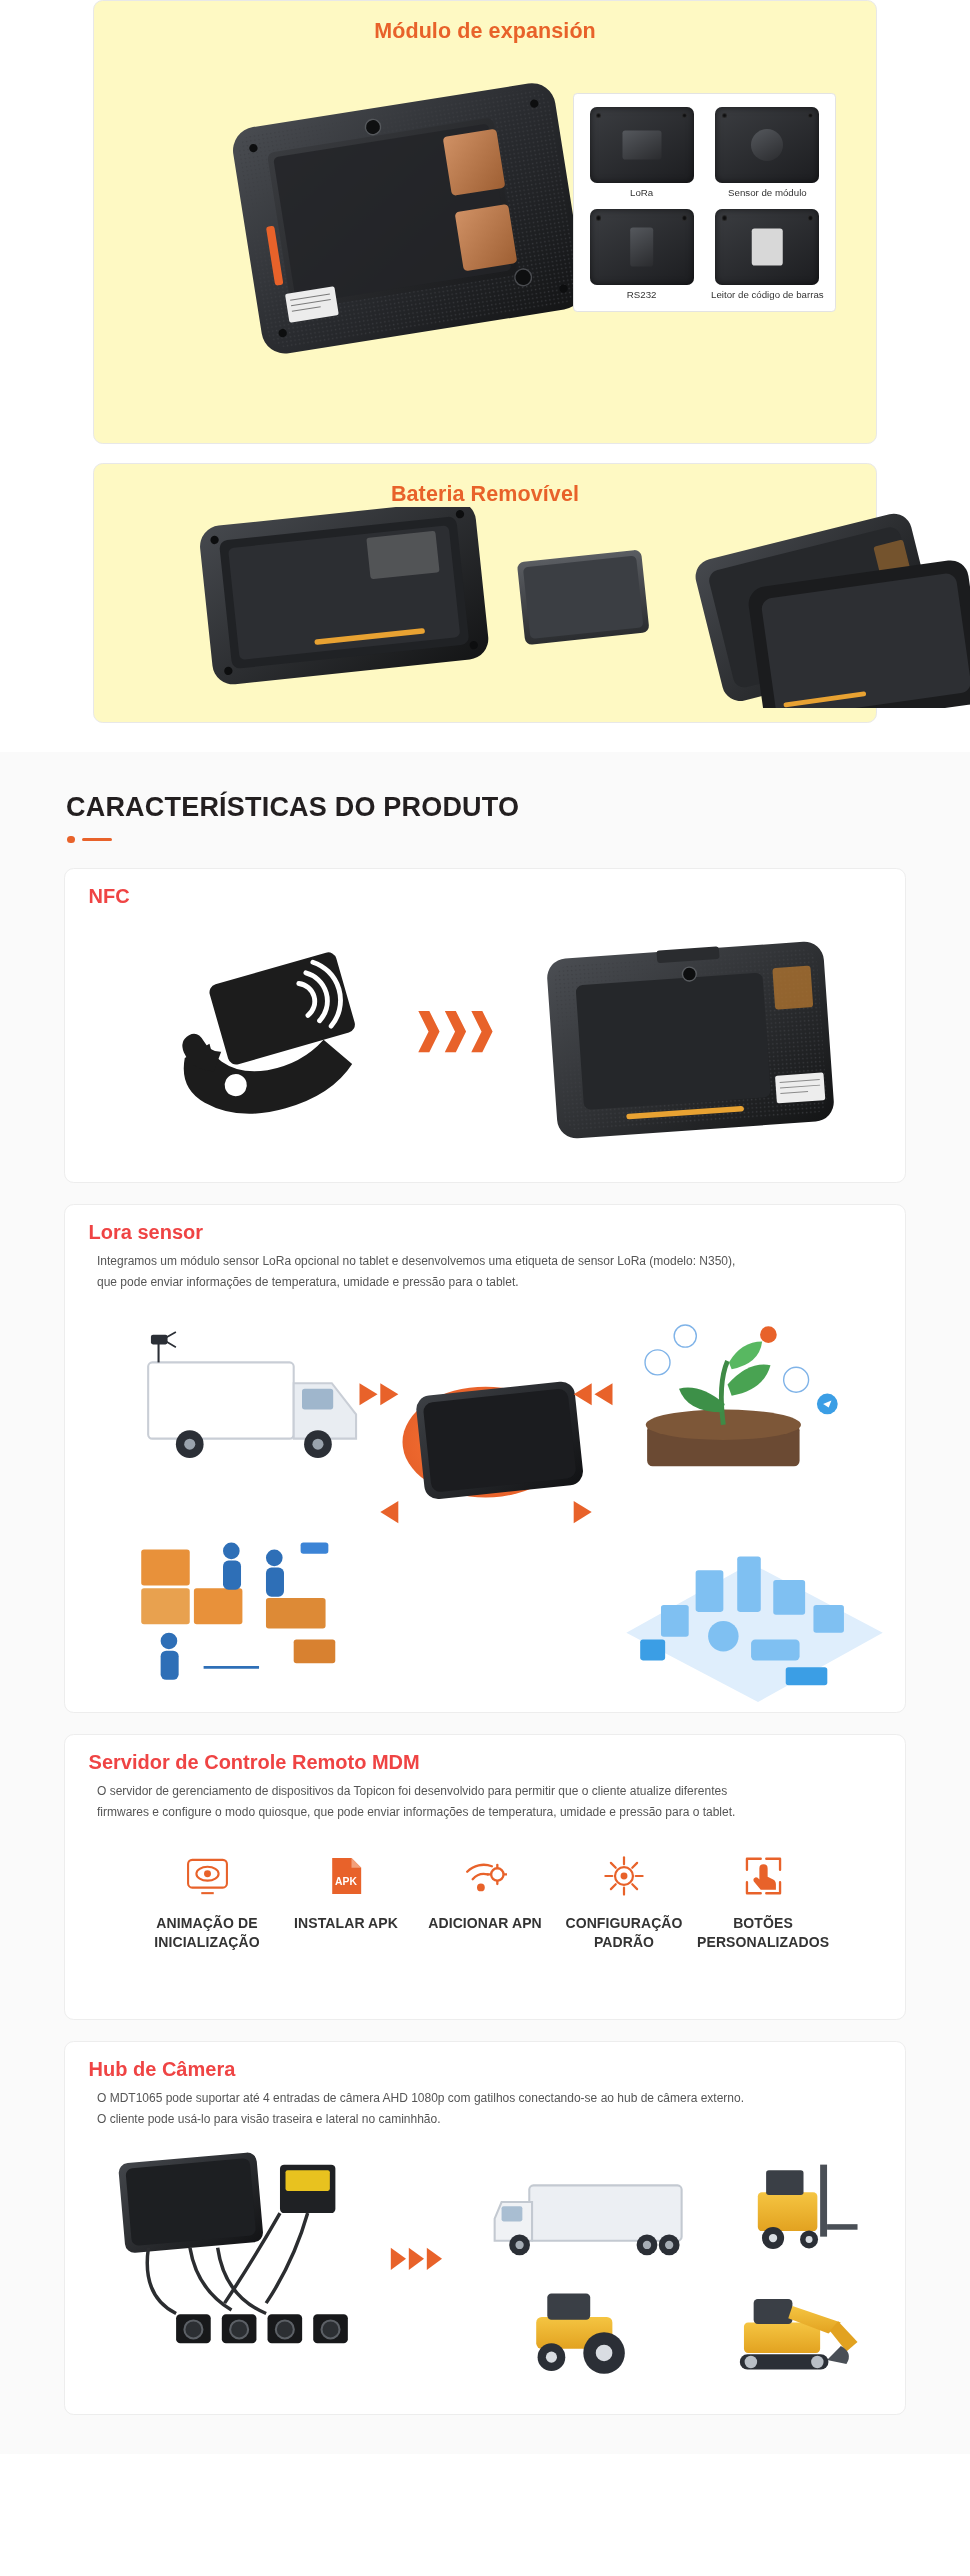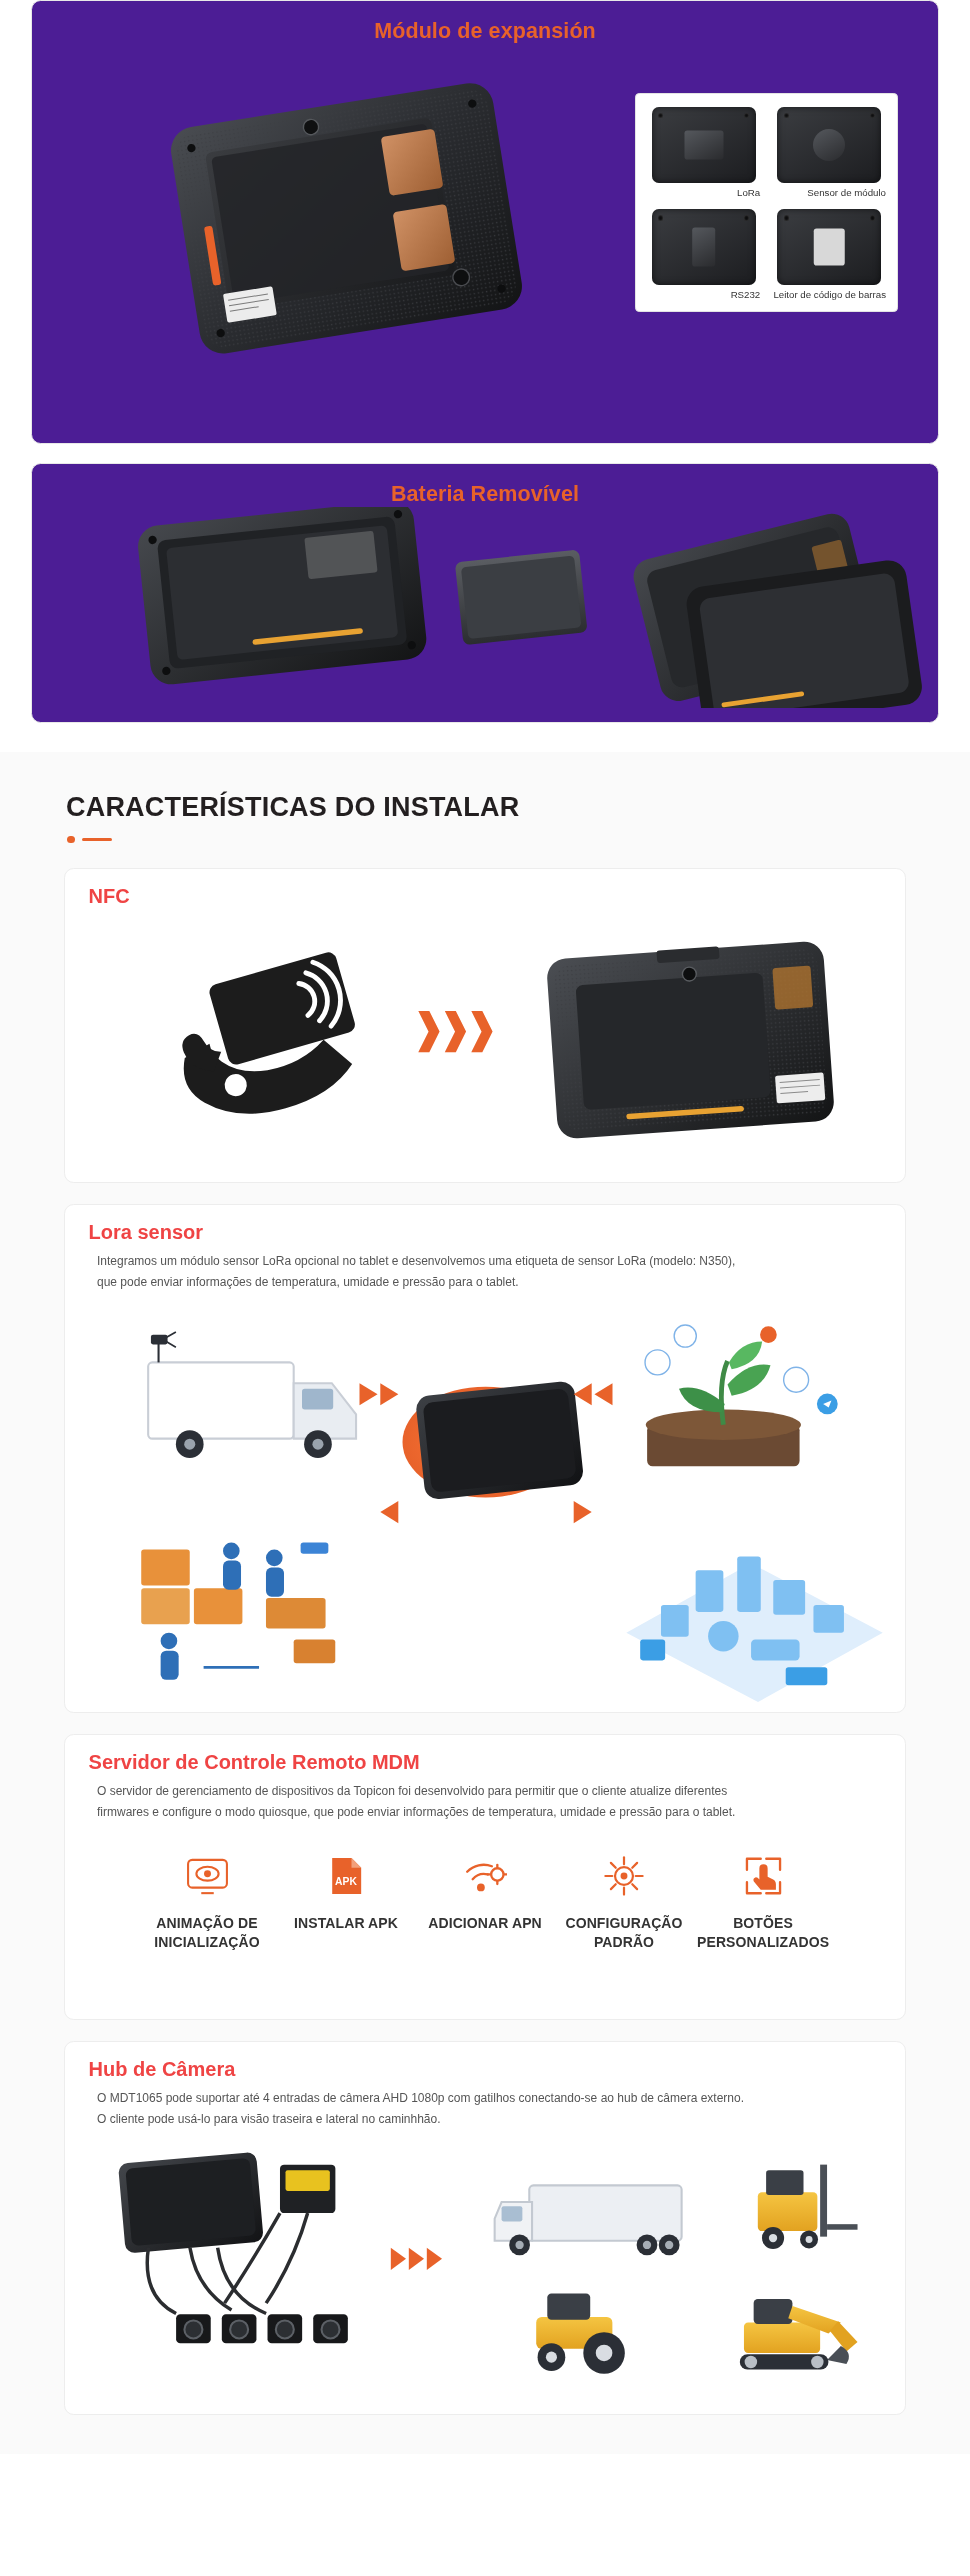--- a/index.html
+++ b/index.html
@@ -12,25 +12,25 @@
 
   .page {
     width: 970px;
     min-height: 2576px;
     position: relative;
     background: #ffffff;
   }
 
   
   .card {
-    background: #4c1d95;
+    background: #fef9c3;
     border: 0.7px solid #e8e8e8;
     border-radius: 9.7px;
     margin: 0 auto;
-    width: 908px;
+    width: 784px;
     position: relative;
   }
   .card-white {
     background: #ffffff;
     border: 0.7px solid #ededed;
     border-radius: 9.7px;
     width: 842px;
     margin: 0 auto 21px auto;
     position: relative;
   }
@@ -72,21 +72,21 @@
     top: 49px;
     width: 263px;
     background:#ffffff;
     border:0.7px solid #e3e3e3;
     border-radius:4.2px;
     padding: 12.5px 11px 9.7px 11px;
     display: grid;
     grid-template-columns: 1fr 1fr;
     gap: 9.7px 12.5px;
   }
-  .module-item { text-align:right; }
+  .module-item { text-align:center; }
   .module-thumb {
     width: 104px; height: 76px; margin: 0 auto;
     border-radius: 7px;
     background: linear-gradient(150deg,#3b3d41,#1c1d20);
     position: relative;
     box-shadow: inset 0 0 7px rgba(0,0,0,.6);
   }
   .module-thumb:before, .module-thumb:after{
     content:""; position:absolute; width:5.5px;height:5.5px;border-radius:50%;
     background:#0c0c0d; box-shadow: inset 0 0 2.1px #555;
@@ -293,21 +293,21 @@
             <rect x="40" y="20" rx="26" width="320" height="210" fill="#1b1c1e"></rect>
             <rect x="58" y="38" rx="16" width="284" height="174" fill="#2d2f33"></rect>
             <rect x="70" y="190" width="120" height="7" rx="3" fill="#e8a232"></rect>
           </g>
         </g>
       </svg>
     </div>
   </div>
 
   <div class="section-band">
-    <div class="section-title">CARACTERÍSTICAS DO INSTALAR</div>
+    <div class="section-title">CARACTERÍSTICAS DO PRODUTO</div>
     <div class="section-rule">
       <span class="dot"></span>
       <span class="bar"></span>
     </div>
 
     <div class="card-white" id="nfc-card" style="margin-top:25px;">
       <div class="card-title-left">NFC</div>
 
       <div class="nfc-stage">
 

